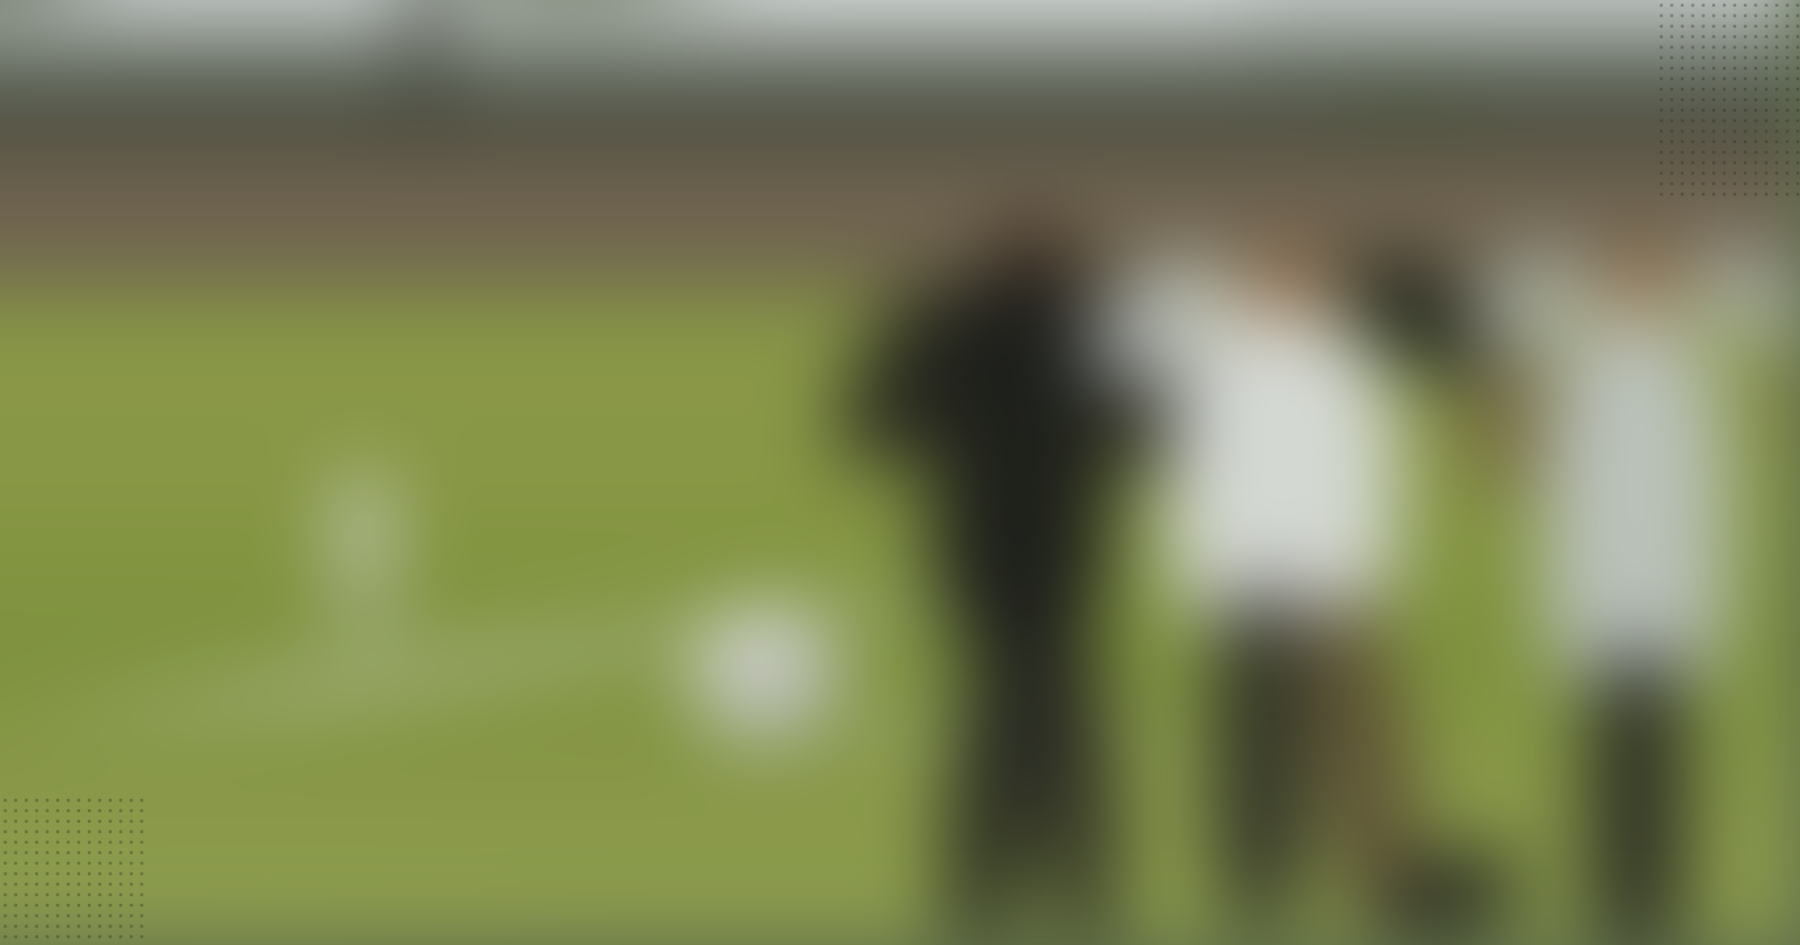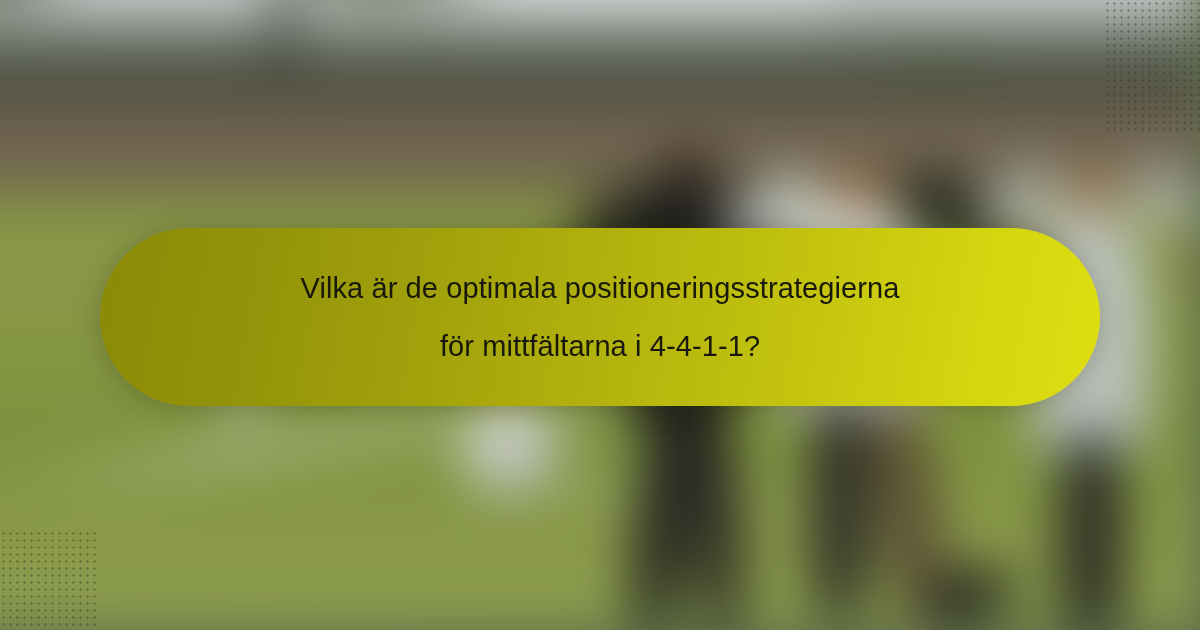--- a/index.html
+++ b/index.html
@@ -256,18 +256,14 @@
 
     <div class="ball"></div>
     <div class="ball-spot"></div>
 
     <div class="tone"></div>
   </div>
 
   <div class="dots" id="dots-tr"></div>
   <div class="dots" id="dots-bl"></div>
 
-  <div id="pill">
-    <div id="headline">Vilka är de optimala positioneringsstrategierna
-för mittfältarna i 4-4-1-1?</div>
-  </div>
 
 </div>
 
 </body></html>

